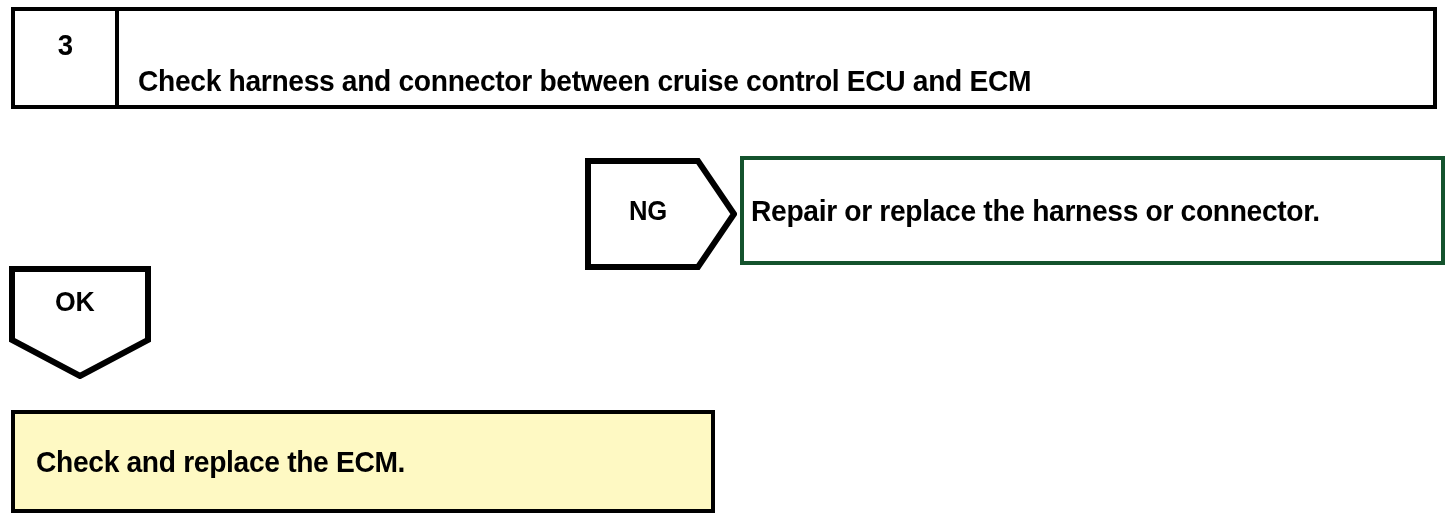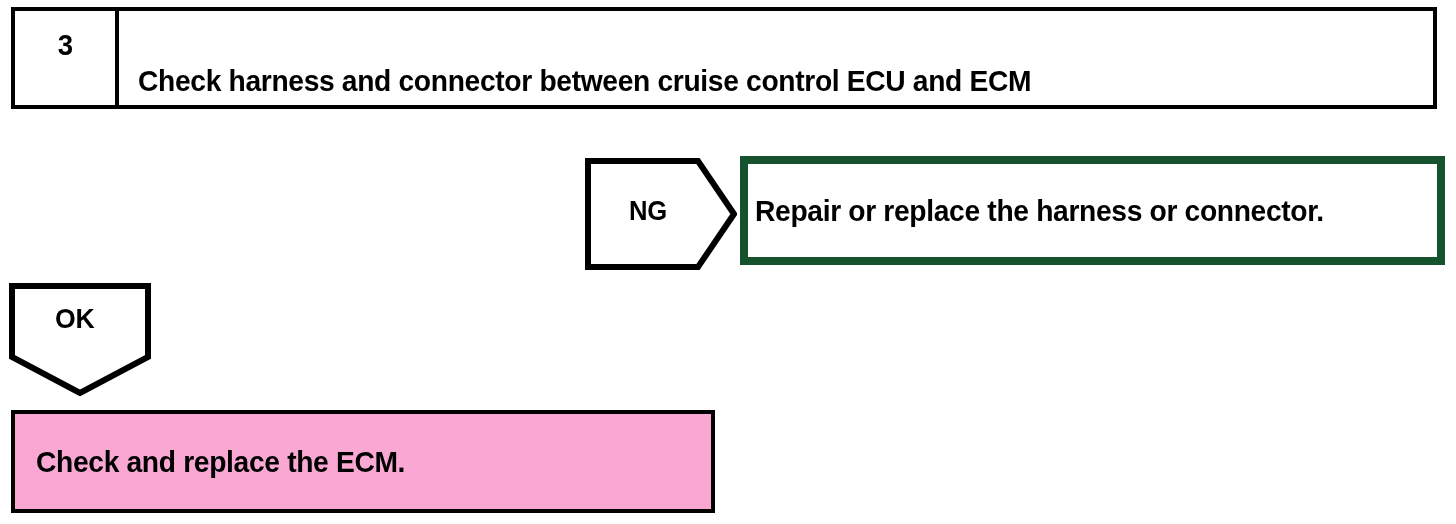--- a/index.html
+++ b/index.html
@@ -98,41 +98,41 @@
   }
 
   
   .repair-box {
     position: absolute;
     left: 740px;
     top: 156px;
     width: 705px;
     height: 109px;
     box-sizing: border-box;
-    border: 8px solid #14532d;
+    border: 4px solid #14532d;
     background: #ffffff;
     display: flex;
     align-items: center;
   }
   .repair-text {
     font-size: 30px;
     font-weight: bold;
     line-height: 1;
     margin-left: 7px;
     white-space: nowrap;
     letter-spacing: -0.35px;
     transform: scaleX(0.94);
     transform-origin: left center;
   }
 
   
   .ok-arrow {
     position: absolute;
     left: 9px;
-    top: 283px;
+    top: 266px;
     width: 142px;
     height: 113px;
   }
   .ok-arrow svg { display: block; }
   .ok-label {
     position: absolute;
     left: 46px;
     top: 22px;
     font-size: 28px;
     font-weight: bold;
@@ -144,21 +144,21 @@
 
   
   .result-box {
     position: absolute;
     left: 11px;
     top: 410px;
     width: 704px;
     height: 103px;
     box-sizing: border-box;
     border: 4px solid #000000;
-    background: #f9a8d4;
+    background: #fef9c3;
     display: flex;
     align-items: center;
   }
   .result-text {
     font-size: 30px;
     font-weight: bold;
     line-height: 1;
     margin-left: 21px;
     white-space: nowrap;
     letter-spacing: -0.35px;

